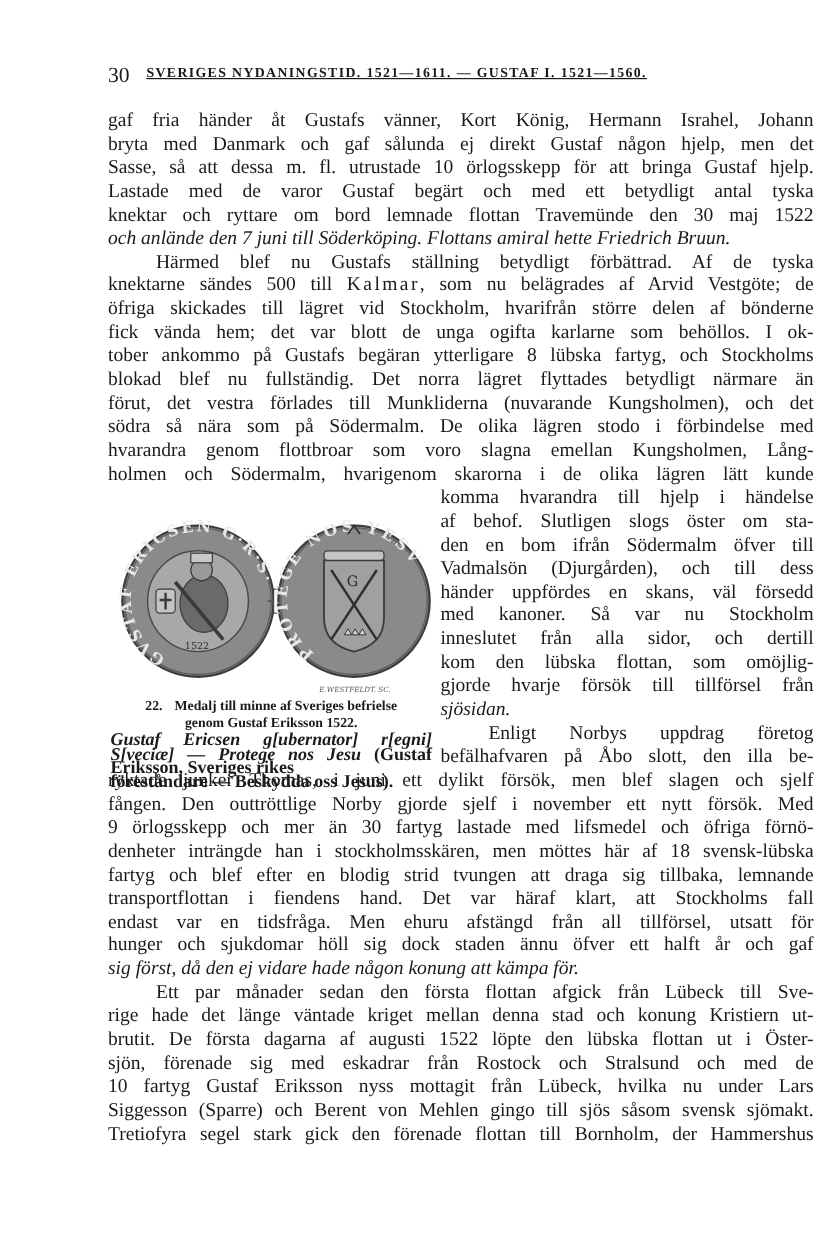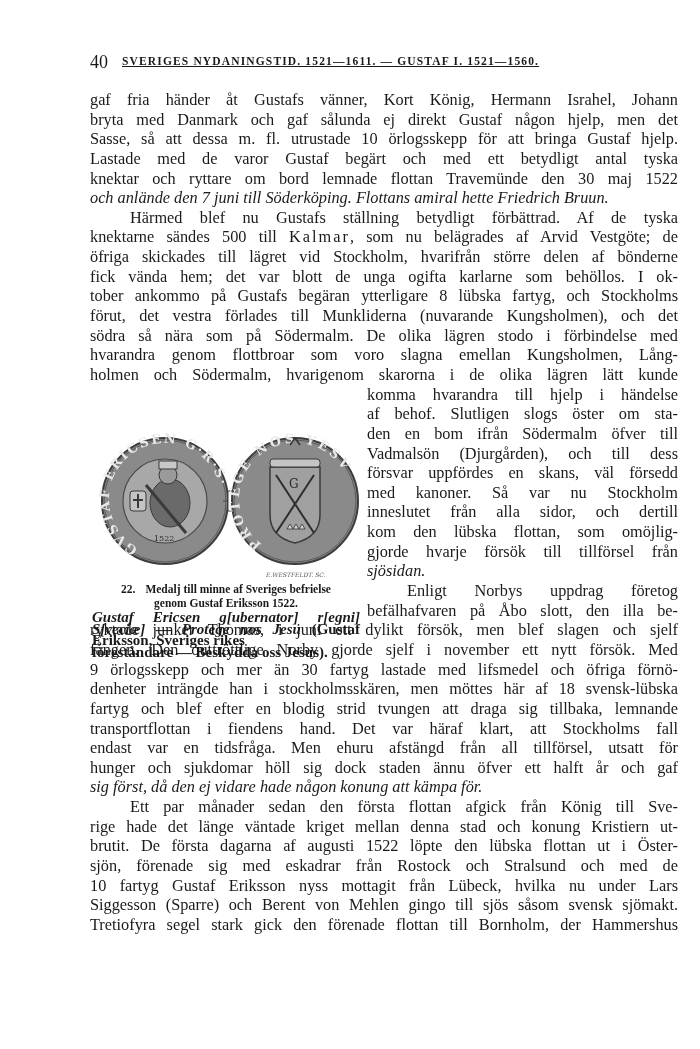--- a/index.html
+++ b/index.html
@@ -23,66 +23,67 @@
   .cap-body { font-size: 15px; font-weight: bold; line-height: 11.5px; margin-top: 2px; text-align: justify; padding: 0 2px; }
   .cap-body .last { text-align: left; display: block; }
   .cap-latin { font-style: italic; }
 </style>
 </head>
 <body>
 
 <div class="page">
 
   <div class="running-head">
-    <span class="page-number">40</span>
+    <span class="page-number">30</span>
     <span class="head-title">SVERIGES NYDANINGSTID. 1521—1611. — GUSTAF I. 1521—1560.</span>
   </div>
 
   <div class="body-block">
     <div class="line">gaf fria händer åt Gustafs vänner, Kort König, Hermann Israhel, Johann</div>
     <div class="line">bryta med Danmark och gaf sålunda ej direkt Gustaf någon hjelp, men det</div>
     <div class="line">Sasse, så att dessa m. fl. utrustade 10 örlogsskepp för att bringa Gustaf hjelp.</div>
     <div class="line">Lastade med de varor Gustaf begärt och med ett betydligt antal tyska</div>
     <div class="line">knektar och ryttare om bord lemnade flottan Travemünde den 30 maj 1522</div>
     <div class="line last">och anlände den 7 juni till Söderköping. Flottans amiral hette Friedrich Bruun.</div>
     <div class="line indent">Härmed blef nu Gustafs ställning betydligt förbättrad. Af de tyska</div>
     <div class="line">
       <span>knektarne sändes 500 till</span> <span class="spaced">Kalmar</span><span>, som nu belägrades af Arvid Vestgöte; de</span>
     </div>
     <div class="line">öfriga skickades till lägret vid Stockholm, hvarifrån större delen af bönderne</div>
     <div class="line">fick vända hem; det var blott de unga ogifta karlarne som behöllos. I ok-</div>
     <div class="line">tober ankommo på Gustafs begäran ytterligare 8 lübska fartyg, och Stockholms</div>
+    <div class="line">blokad blef nu fullständig. Det norra lägret flyttades betydligt närmare än</div>
     <div class="line">förut, det vestra förlades till Munkliderna (nuvarande Kungsholmen), och det</div>
     <div class="line">södra så nära som på Södermalm. De olika lägren stodo i förbindelse med</div>
     <div class="line">hvarandra genom flottbroar som voro slagna emellan Kungsholmen, Lång-</div>
     <div class="line">holmen och Södermalm, hvarigenom skarorna i de olika lägren lätt kunde</div>
 
     <div class="line narrow">komma hvarandra till hjelp i händelse</div>
     <div class="line narrow">af behof. Slutligen slogs öster om sta-</div>
     <div class="line narrow">den en bom ifrån Södermalm öfver till</div>
     <div class="line narrow">Vadmalsön (Djurgården), och till dess</div>
-    <div class="line narrow">försvar uppfördes en skans, väl försedd</div>
+    <div class="line narrow">händer uppfördes en skans, väl försedd</div>
     <div class="line narrow">med kanoner. Så var nu Stockholm</div>
     <div class="line narrow">inneslutet från alla sidor, och dertill</div>
     <div class="line narrow">kom den lübska flottan, som omöjlig-</div>
     <div class="line narrow">gjorde hvarje försök till tillförsel från</div>
     <div class="line narrow last">sjösidan.</div>
     <div class="line narrow indent">Enligt Norbys uppdrag företog</div>
     <div class="line narrow">befälhafvaren på Åbo slott, den illa be-</div>
 
     <div class="line">ryktade junker Thomas, i juni ett dylikt försök, men blef slagen och sjelf</div>
     <div class="line">fången. Den outtröttlige Norby gjorde sjelf i november ett nytt försök. Med</div>
     <div class="line">9 örlogsskepp och mer än 30 fartyg lastade med lifsmedel och öfriga förnö-</div>
     <div class="line">denheter inträngde han i stockholmsskären, men möttes här af 18 svensk-lübska</div>
     <div class="line">fartyg och blef efter en blodig strid tvungen att draga sig tillbaka, lemnande</div>
     <div class="line">transportflottan i fiendens hand. Det var häraf klart, att Stockholms fall</div>
     <div class="line">endast var en tidsfråga. Men ehuru afstängd från all tillförsel, utsatt för</div>
     <div class="line">hunger och sjukdomar höll sig dock staden ännu öfver ett halft år och gaf</div>
     <div class="line last">sig först, då den ej vidare hade någon konung att kämpa för.</div>
-    <div class="line indent">Ett par månader sedan den första flottan afgick från König till Sve-</div>
+    <div class="line indent">Ett par månader sedan den första flottan afgick från Lübeck till Sve-</div>
     <div class="line">rige hade det länge väntade kriget mellan denna stad och konung Kristiern ut-</div>
     <div class="line">brutit. De första dagarna af augusti 1522 löpte den lübska flottan ut i Öster-</div>
     <div class="line">sjön, förenade sig med eskadrar från Rostock och Stralsund och med de</div>
     <div class="line">10 fartyg Gustaf Eriksson nyss mottagit från Lübeck, hvilka nu under Lars</div>
     <div class="line">Siggesson (Sparre) och Berent von Mehlen gingo till sjös såsom svensk sjömakt.</div>
     <div class="line">Tretiofyra segel stark gick den förenade flottan till Bornholm, der Hammershus</div>
   </div>
 
   <div class="figure-zone">
     <svg class="coins" viewBox="0 0 265 155" width="265" height="155">

